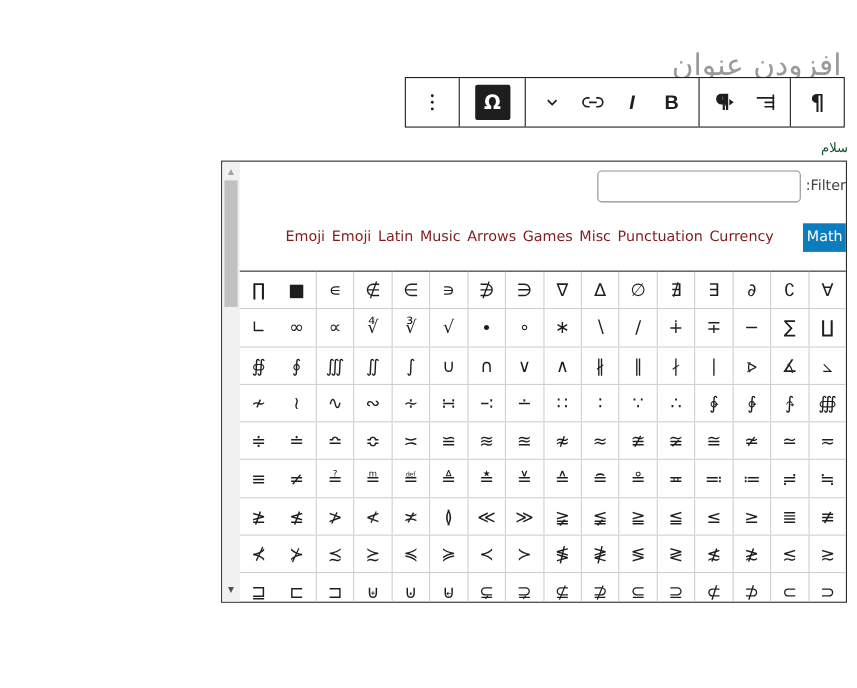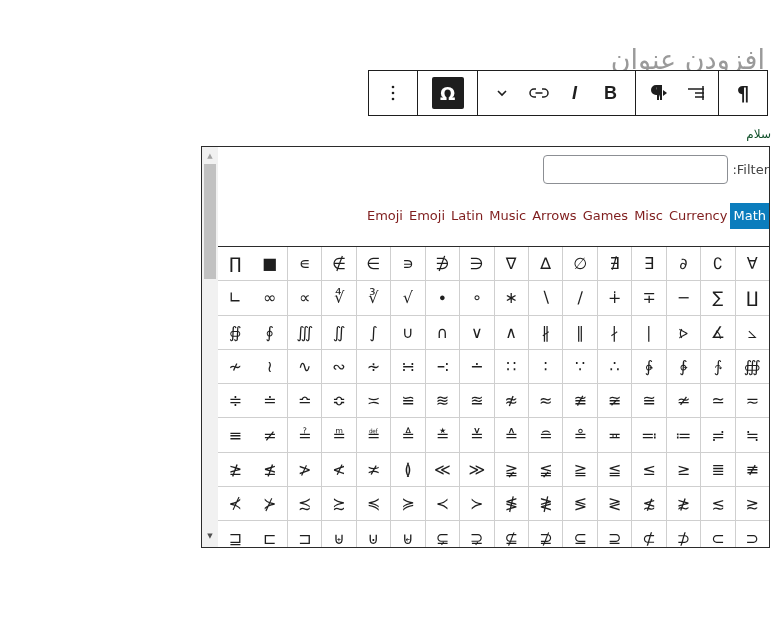--- a/index.html
+++ b/index.html
@@ -128,22 +128,23 @@
     <div class="sb-thumb"></div>
     <div class="sb-arrow sb-down">▼</div>
   </div>
 
   <div class="filter-row">
     <span class="filter-label" style="direction:ltr">:Filter</span>
     <input class="filter-input" type="text" value="" style="">
   </div>
 
   <div class="tabs" id="tabs">
-      <div class="tab active" style="background: rgb(11, 125, 189);">Math</div>
+      <div class="tab active" style="background: rgb(11, 125, 189); margin-left: 24px;">Math</div>
       <div class="tab">Currency</div>
+      <div class="tab">Punctuation</div>
       <div class="tab">Misc</div>
       <div class="tab">Games</div>
       <div class="tab">Arrows</div>
       <div class="tab">Music</div>
       <div class="tab">Latin</div>
       <div class="tab">Emoji</div>
       <div class="tab">Emoji</div>
     </div>
 
   <div class="grid" id="grid">

